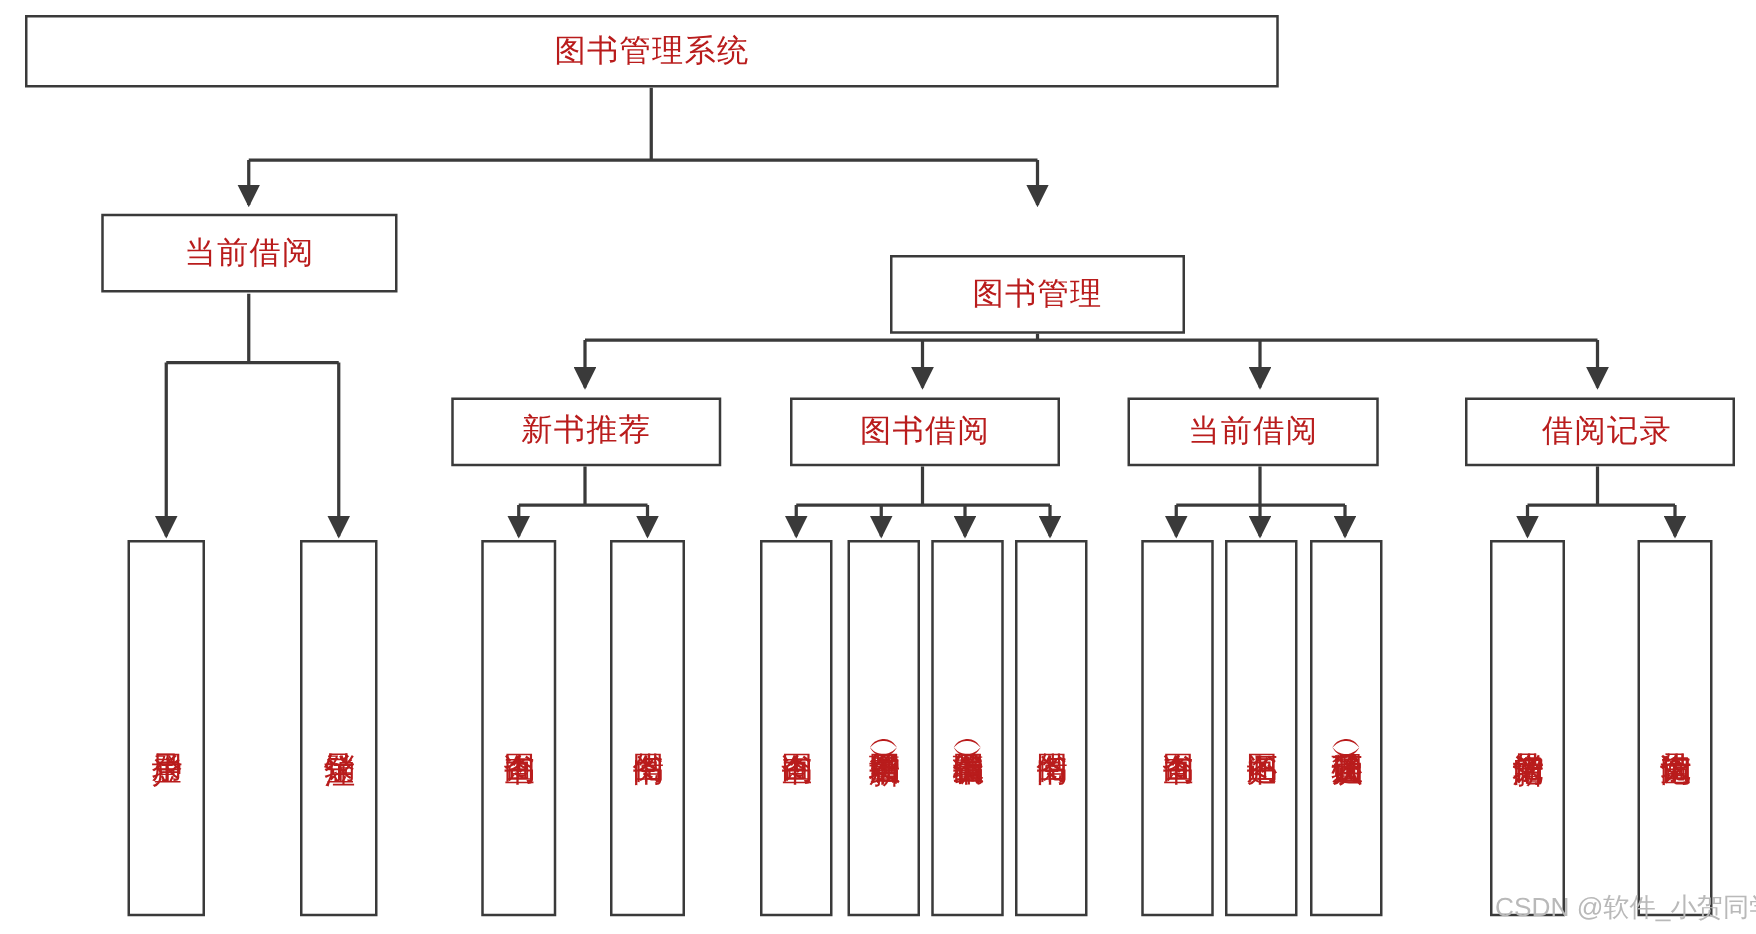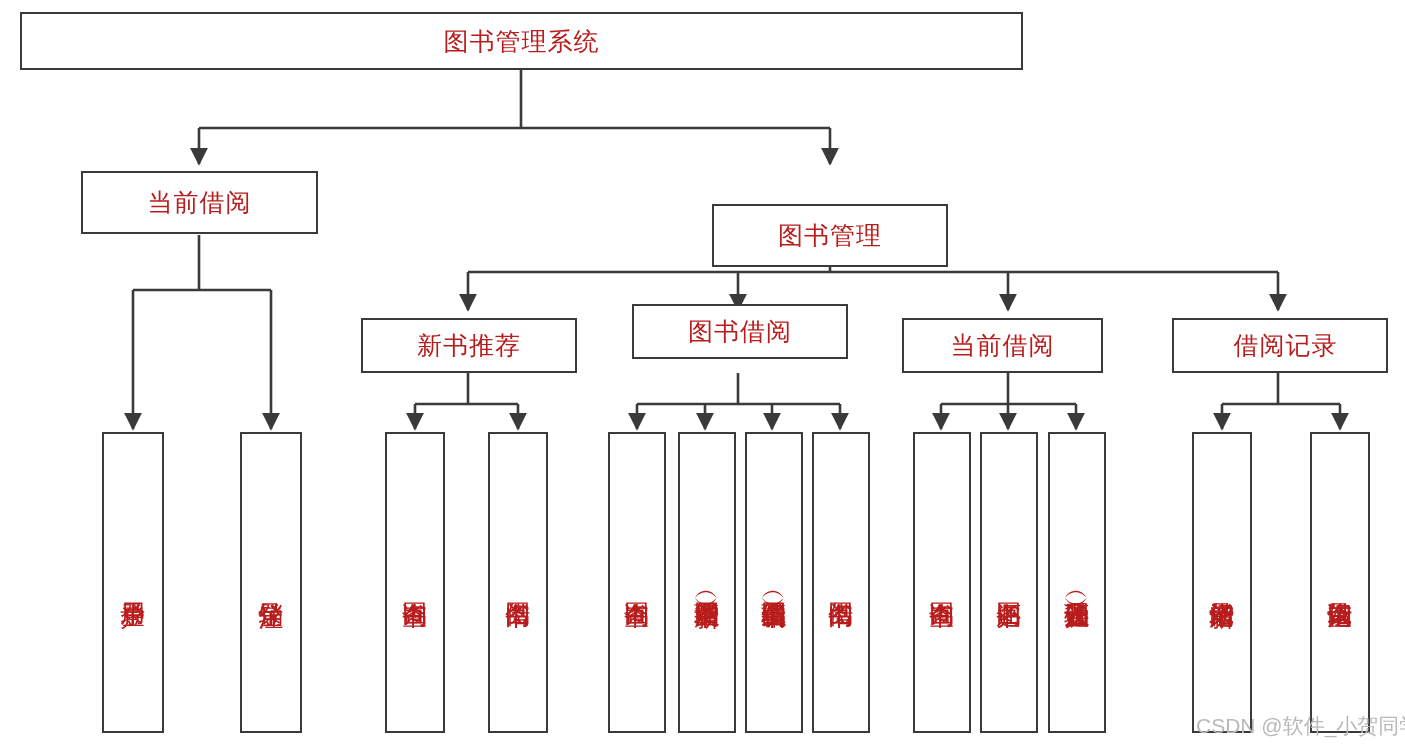--- a/index.html
+++ b/index.html
@@ -122,25 +122,25 @@
   </div>
 
   <div class="node horiz" style="left:81px; top:171px; width:237px; height:63px;">
     <span>当前借阅</span>
   </div>
 
   <div class="node horiz" style="left:712px; top:171px; width:236px; height:63px;margin-top:33px;">
     <span>图书管理</span>
   </div>
 
-  <div class="node horiz" style="left:361px; top:318px; width:216px; height:55px;">
+  <div class="node horiz" style="left:361px; top:318px; width:216px; height:55px;font-family:Liberation Mono, monospace;">
     <span>新书推荐</span>
   </div>
 
-  <div class="node horiz" style="left:632px; top:304px; width:216px; height:55px;">
+  <div class="node horiz" style="left:632px; top:318px; width:216px; height:55px;">
     <span>图书借阅</span>
   </div>
 
   <div class="node horiz" style="left:902px; top:318px; width:201px; height:55px;">
     <span>当前借阅</span>
   </div>
 
   <div class="node horiz" style="left:1172px; top:318px; width:216px; height:55px;padding-left:11px;">
     <span>借阅记录</span>
   </div>

